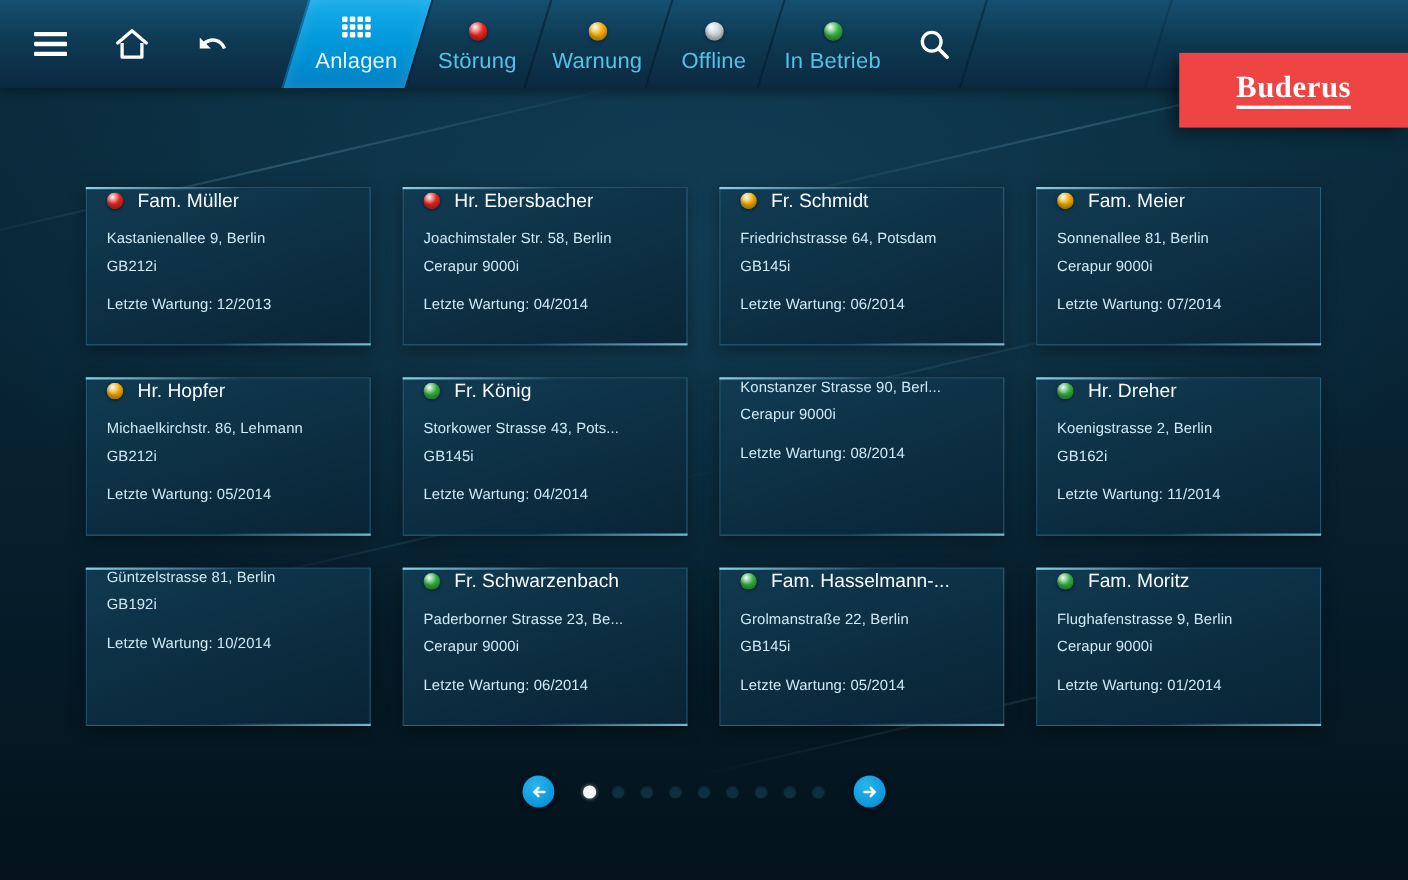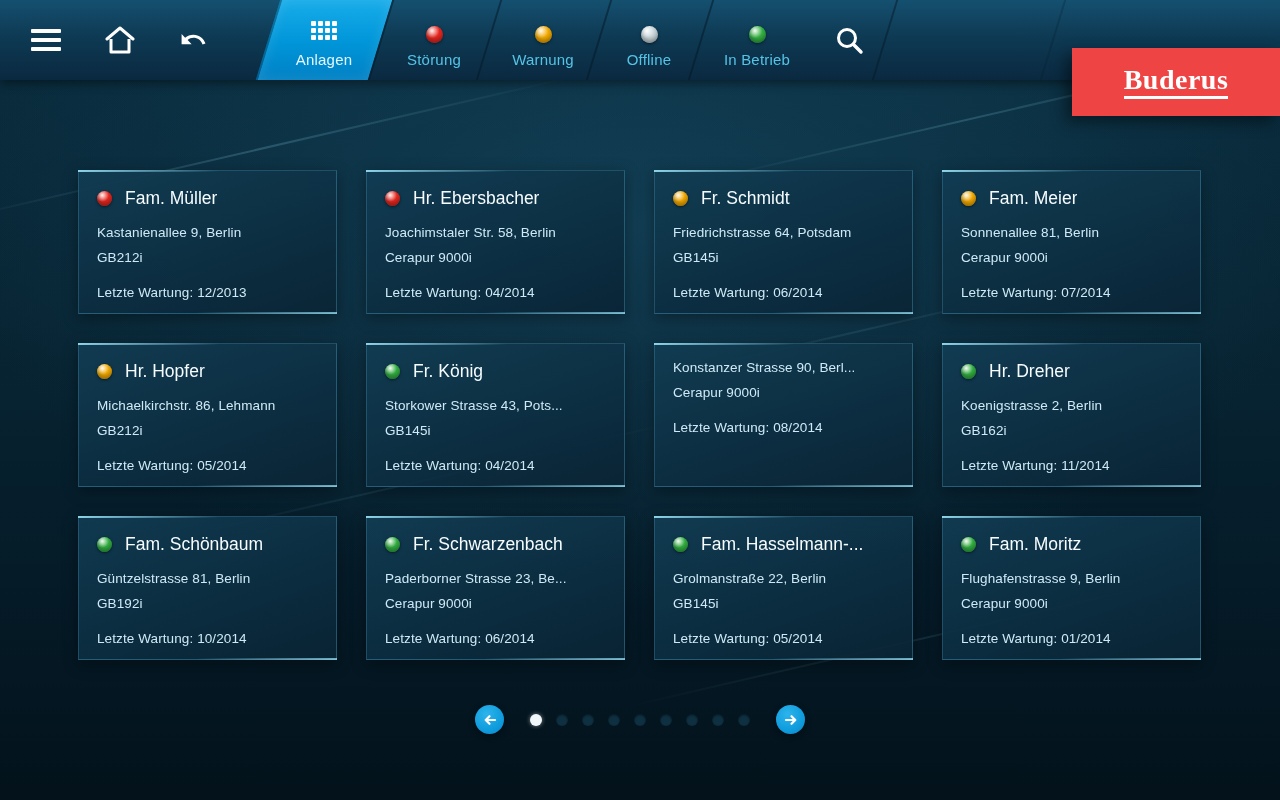--- a/index.html
+++ b/index.html
@@ -46,21 +46,21 @@
   .tab::before {
     content:""; position:absolute; top:0; bottom:0; left:0; right:0;
     transform: skewX(-17deg); border-left:2px solid rgba(5,26,40,0.55);
   }
   .tab.active::before {
     background: linear-gradient(180deg, #17ace9 0%, #0095d8 55%, #0080c4 100%);
     border-left:2px solid rgba(5,26,40,0.35);
     box-shadow: inset 0 0 14px rgba(255,255,255,0.12);
   }
   .tab > * { position:relative; z-index:1; }
-  .tab-label { font-size:15px; color:#54c3e6; letter-spacing:.2px;text-align:right; }
+  .tab-label { font-size:20px; color:#54c3e6; letter-spacing:.2px;text-align:right; }
   .tab.active .tab-label { color:#e3f6fe; }
 
   .w-anlagen{width:112px}.w-stoerung{width:108px}.w-warnung{width:110px}
   .w-betrieb{width:114px}.w-offline{width:102px}
 
   .grid-icon { display:grid; grid-template-columns:repeat(4,5px); grid-auto-rows:5px; gap:2px; margin-bottom:3px;}
   .grid-icon i { background:#fff; border-radius:1px; }
 
   .dot {
     width:17px; height:17px; border-radius:50%;
@@ -86,21 +86,21 @@
   }
 
   
   .cards-grid {
     position:absolute; top:170px; left:78px;
     display:grid; grid-template-columns:repeat(4, 259px);
     grid-auto-rows:144px; column-gap:29px; row-gap:29px; z-index:2;
   }
   .card {
     position:relative; cursor:pointer;
-    padding:16px 18px 12px;
+    padding:0 18px 12px;
     background: linear-gradient(160deg, rgba(17,60,83,0.92) 0%, rgba(9,36,53,0.92) 100%);
     border:1px solid rgba(90,190,230,0.28);
     box-shadow: 0 4px 14px rgba(0,0,0,0.35);
   }
   .card::before {
     content:""; position:absolute; top:-1px; left:-1px; width:55%; height:2px;
     background:linear-gradient(90deg, rgba(160,235,255,0.85), rgba(160,235,255,0));
   }
   .card::after {
     content:""; position:absolute; bottom:-1px; right:-1px; width:55%; height:2px;
@@ -277,24 +277,20 @@
     <section class="card">
     <div class="card-head">
       <span class="dot" style="--dot: #33b141;"></span>
       <h3 class="card-name">Hr. Dreher</h3>
     </div>
     <p class="card-line">Koenigstrasse 2, Berlin</p>
     <p class="card-line">GB162i</p>
     <p class="card-line service">Letzte Wartung: 11/2014</p>
   </section>
     <section class="card">
-    <div class="card-head">
-      <span class="dot" style="--dot: #33b141;"></span>
-      <h3 class="card-name">Fam. Schönbaum</h3>
-    </div>
     <p class="card-line">Güntzelstrasse 81, Berlin</p>
     <p class="card-line">GB192i</p>
     <p class="card-line service">Letzte Wartung: 10/2014</p>
   </section>
     <section class="card">
     <div class="card-head">
       <span class="dot" style="--dot: #33b141;"></span>
       <h3 class="card-name">Fr. Schwarzenbach</h3>
     </div>
     <p class="card-line">Paderborner Strasse 23, Be...</p>

